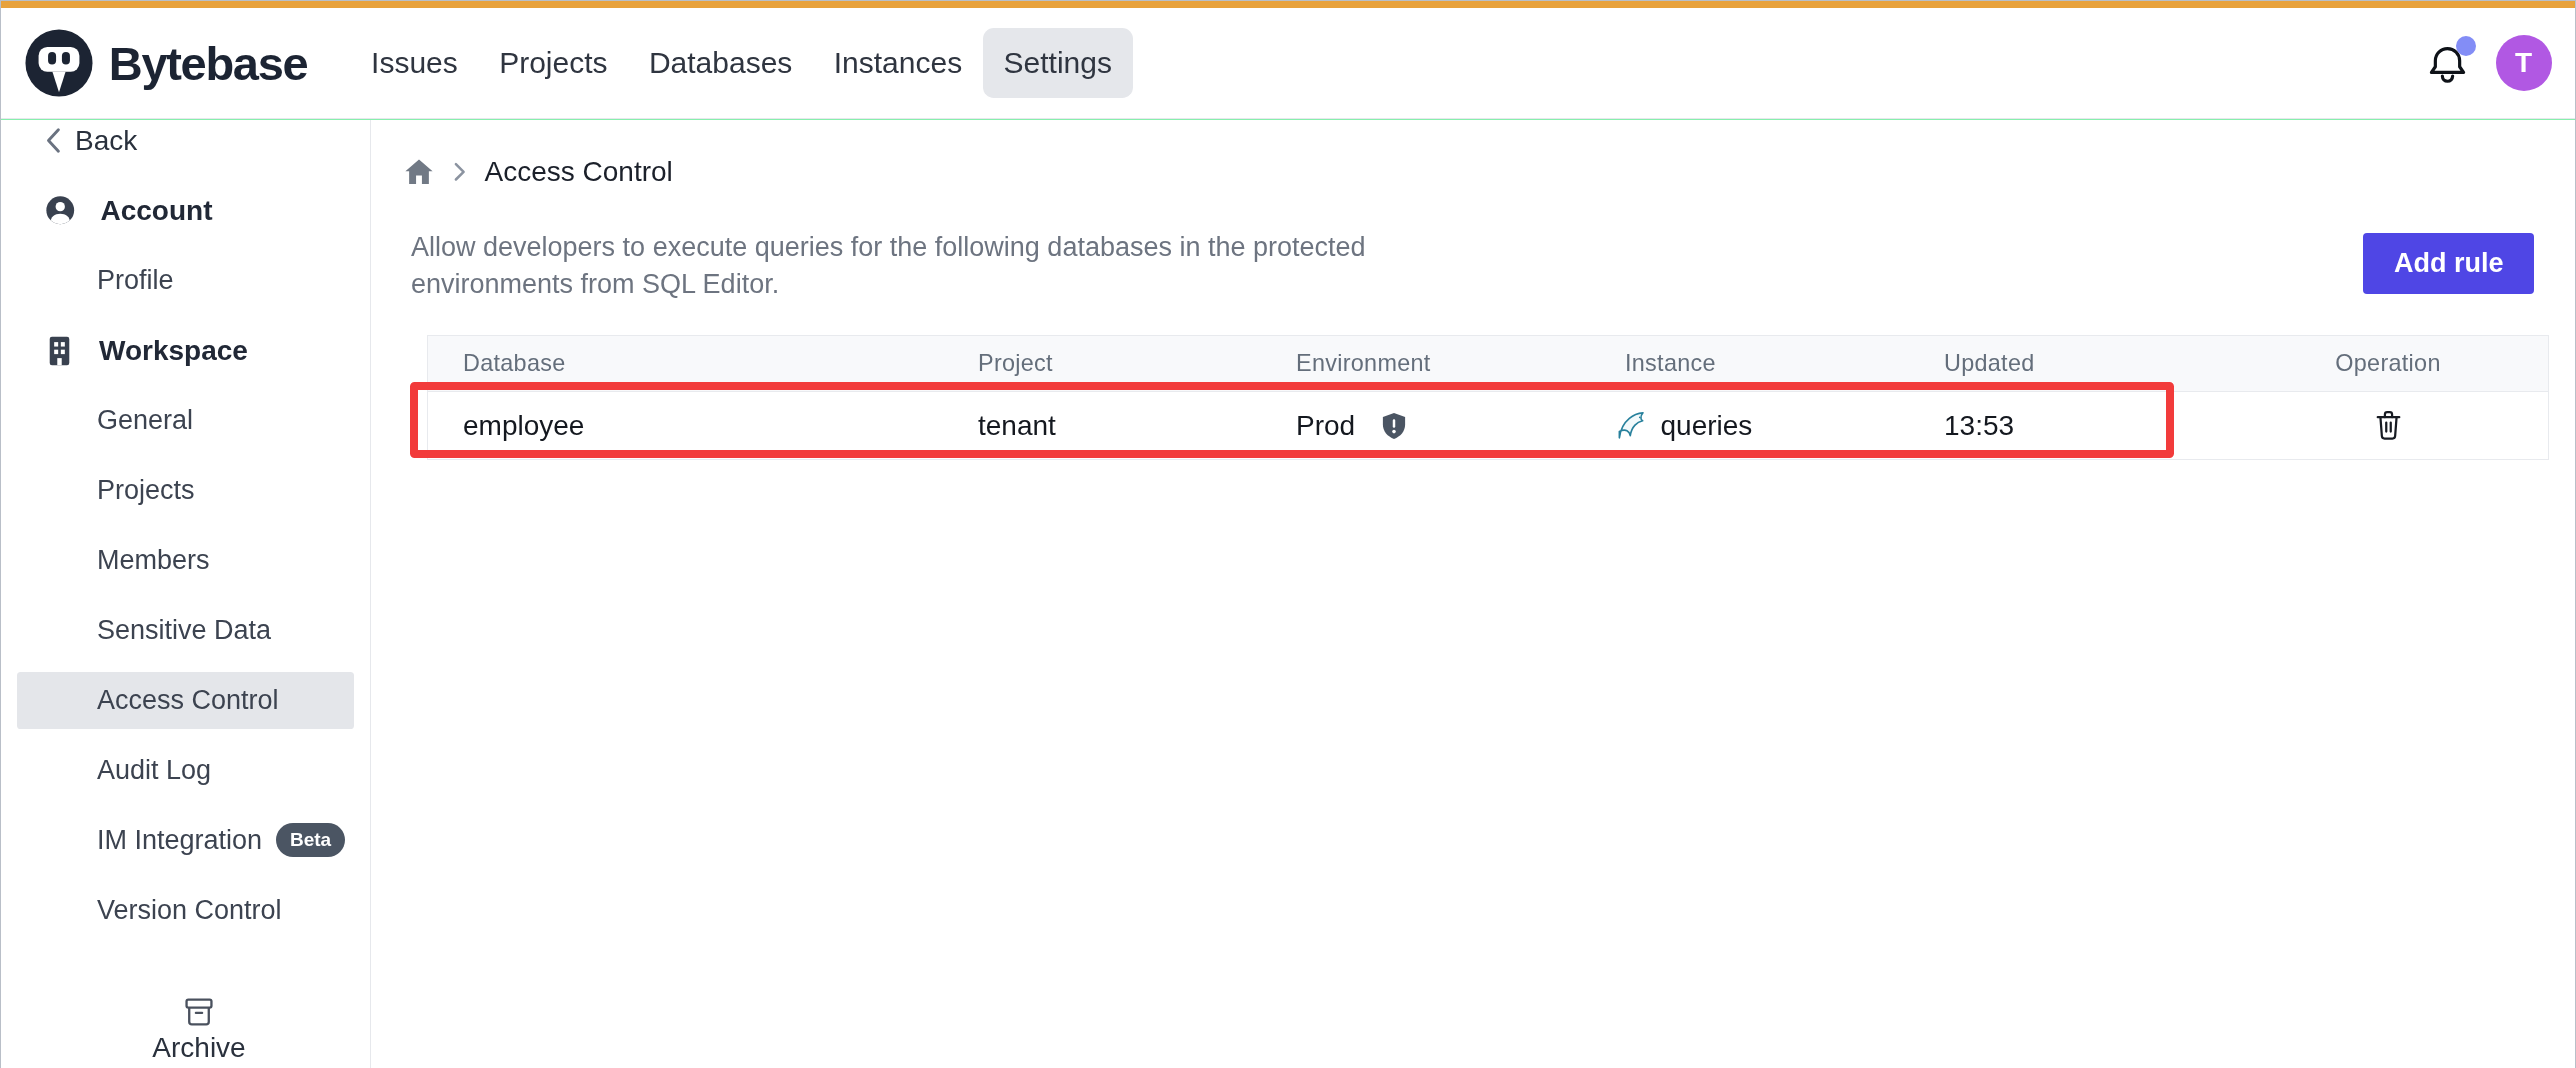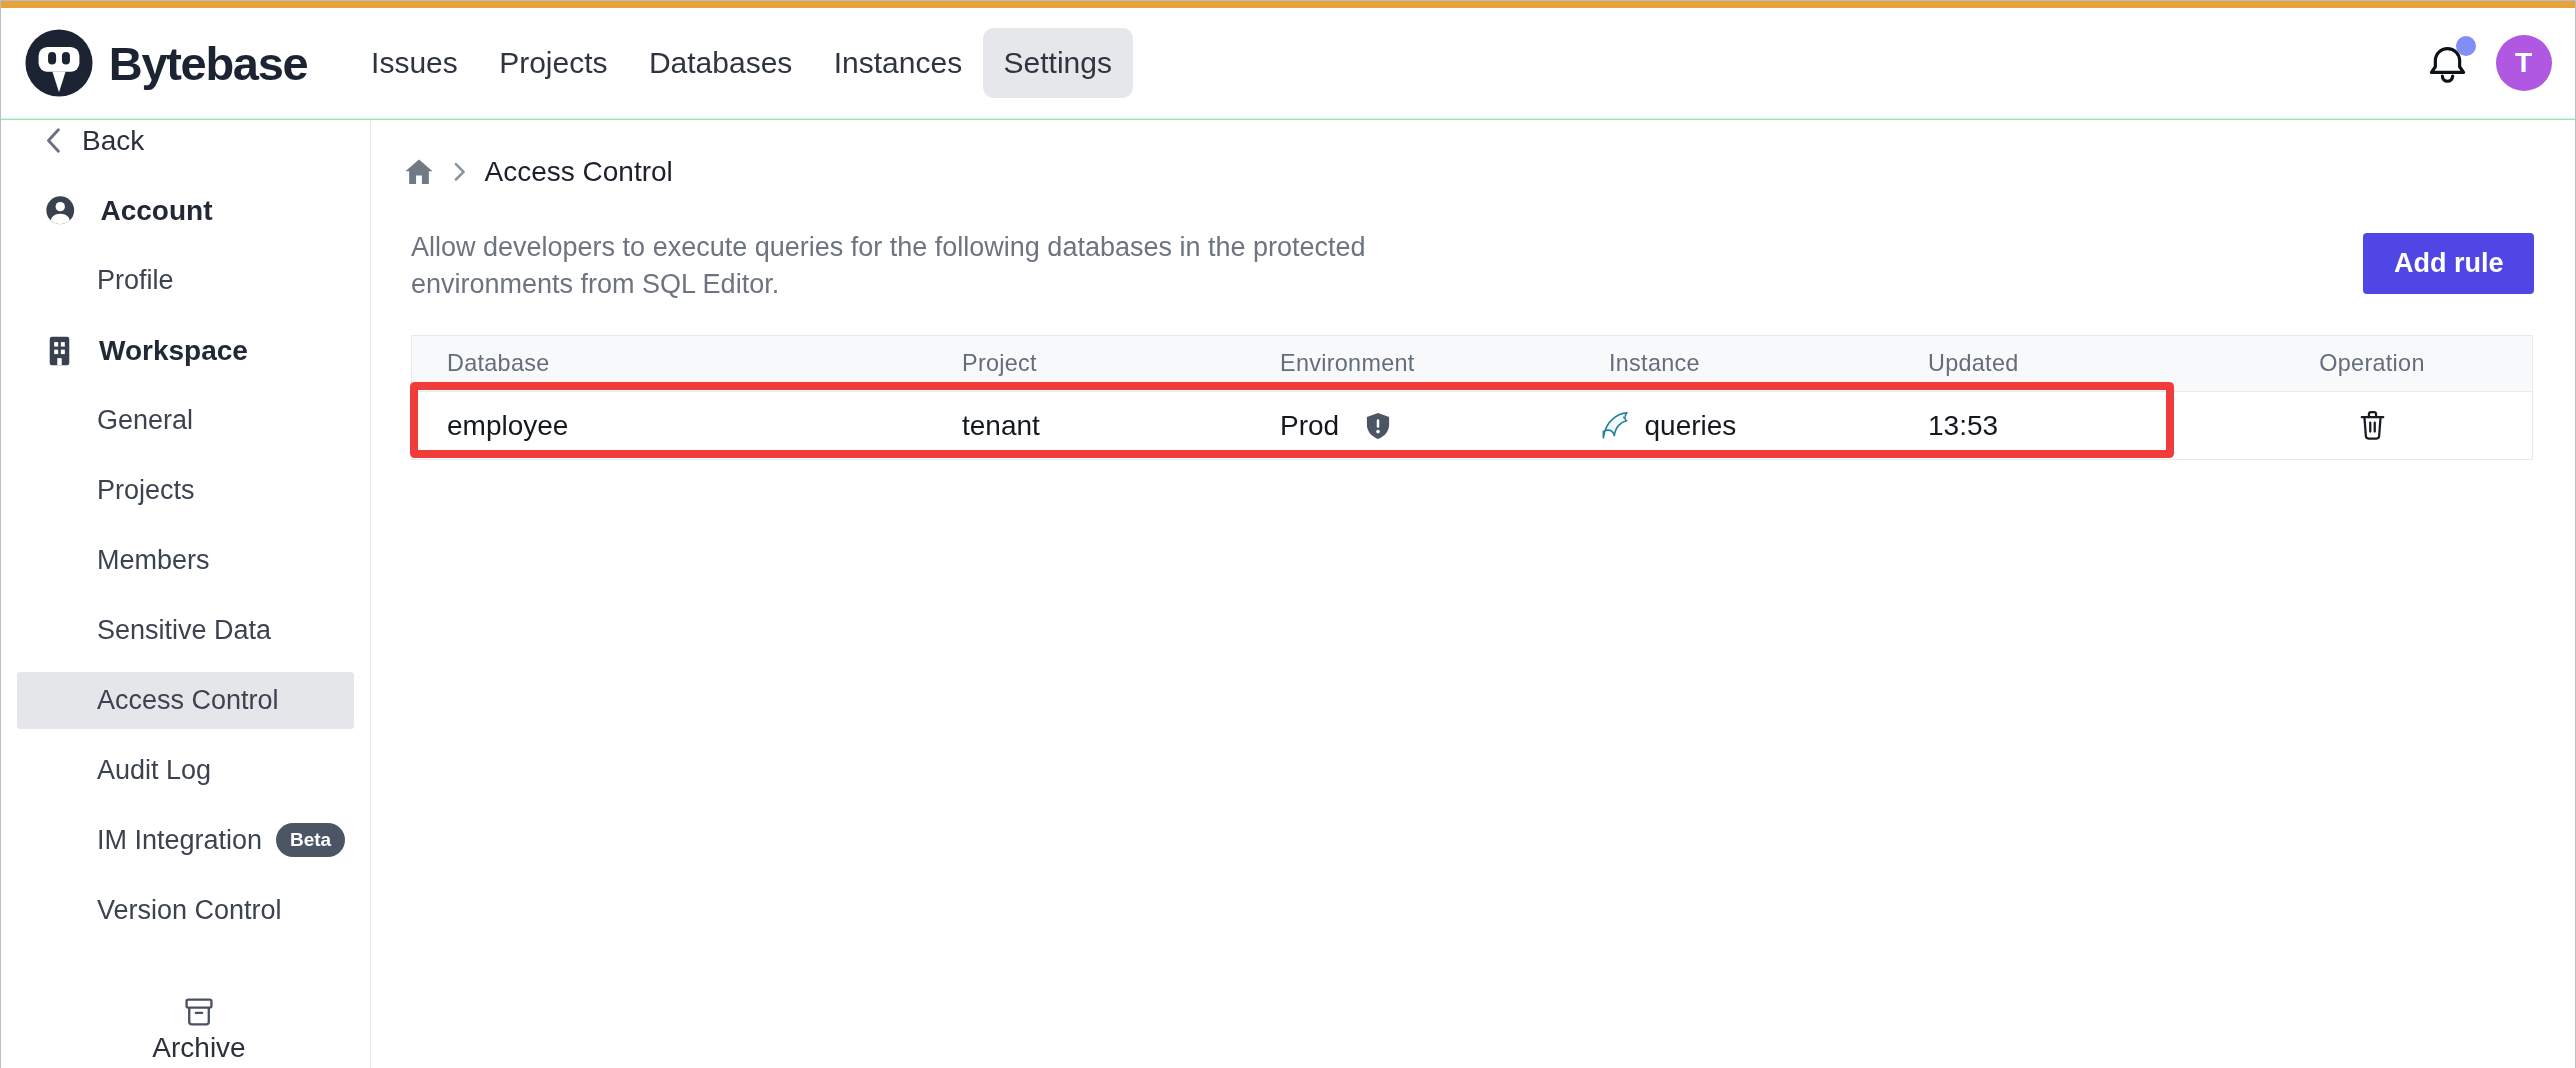--- a/index.html
+++ b/index.html
@@ -21,41 +21,41 @@
   .bell-wrap{position:relative;width:43px;height:43px;cursor:pointer;}
   .bell-dot{position:absolute;top:-5.4px;right:-7.2px;width:20px;height:20px;border-radius:50%;background:#838df6;}
   .avatar{width:56px;height:56px;border-radius:50%;background:#b158e3;display:flex;align-items:center;justify-content:center;cursor:pointer;}
   .avatar span{color:#fff;font-size:28px;font-weight:600;}
 
   
   .sidebar{position:absolute;left:0;top:119px;width:370px;height:950px;background:#fff;
            border-right:1.8px solid #e6e8ec;box-sizing:border-box;overflow:hidden;}
   .side-list{margin-top:-14.4px;}
   .s-item{height:70px;display:flex;align-items:center;cursor:pointer;box-sizing:border-box;}
-  .s-back{padding-left:42px;gap:19px;font-size:28px;color:#2a313d;font-weight:500;}
+  .s-back{padding-left:42px;gap:12px;font-size:28px;color:#2a313d;font-weight:500;}
   .s-section{padding-left:44px;gap:25px;font-size:28px;font-weight:600;color:#212836;cursor:default;align-items:center;}
   .s-sub{padding-left:96px;font-size:27px;color:#3c4350;}
   .s-sub.selected{background:#e4e6ea;border-radius:3.6px;margin:6.3px 16px;padding-left:80px;height:57px;}
   .s-badge{margin-left:14.4px;background:#4b5563;color:#fff;font-size:19px;font-weight:600;
            height:34px;display:inline-flex;align-items:center;padding:0 13.5px;border-radius:17px;}
   .s-archive{position:absolute;bottom:3.6px;left:0;width:100%;padding-left:27px;gap:4px;font-size:28px;font-weight:500;color:#2a313d;flex-direction:column;}
 
   
   .main{position:absolute;left:370px;top:119px;right:0;bottom:0;background:#fff;}
   .breadcrumb{position:absolute;top:32px;left:32px;height:40px;display:flex;align-items:center;gap:18px;}
   .breadcrumb .bc-label{font-size:28px;color:#1b202a;}
   .bc-home{cursor:pointer;}
   .desc{position:absolute;top:109px;left:40px;margin:0;font-size:27px;line-height:37px;color:#6d7480;}
   .desc span{display:block;}
   .add-rule{position:absolute;top:113px;right:41px;height:61px;padding:0 30.5px;background:#4f46e5;color:#fff;
             border:none;border-radius:4px;font-size:27px;font-weight:600;cursor:pointer;
             font-family:"Liberation Sans","DejaVu Sans",sans-serif;}
 
   
-  .table{position:absolute;top:215px;left:40px;width:2122px;border:0.9px solid #e8eaee;box-sizing:border-box;}
+  .table{position:absolute;top:215px;left:56px;width:2122px;border:0.9px solid #e8eaee;box-sizing:border-box;}
   .t-head,.t-row{display:grid;grid-template-columns:515px 318px 329px 319px 319px auto;align-items:center;}
   .t-head{height:55px;background:#f8f9fb;border-bottom:0.9px solid #e8eaee;}
   .t-head .cell{font-size:23.4px;font-weight:500;color:#646e7b;letter-spacing:0.3px;}
   .t-row{height:67px;background:#fff;}
   .cell{padding-left:35px;}
   .cell.op{padding-left:0;display:flex;justify-content:center;}
   .t-row .cell{font-size:28px;color:#14181f;}
   .cell.env{display:flex;align-items:center;gap:27px;}
   .cell.inst{display:flex;align-items:center;gap:8px;padding-left:22.5px;}
   .trash-btn{background:none;border:none;cursor:pointer;padding:0;display:flex;}

